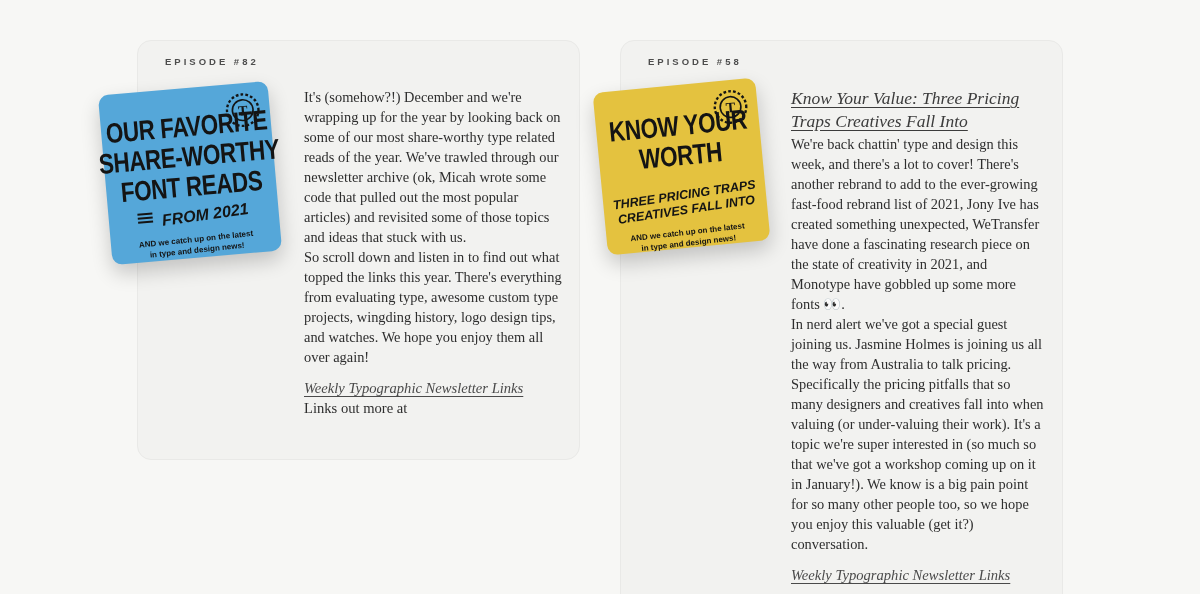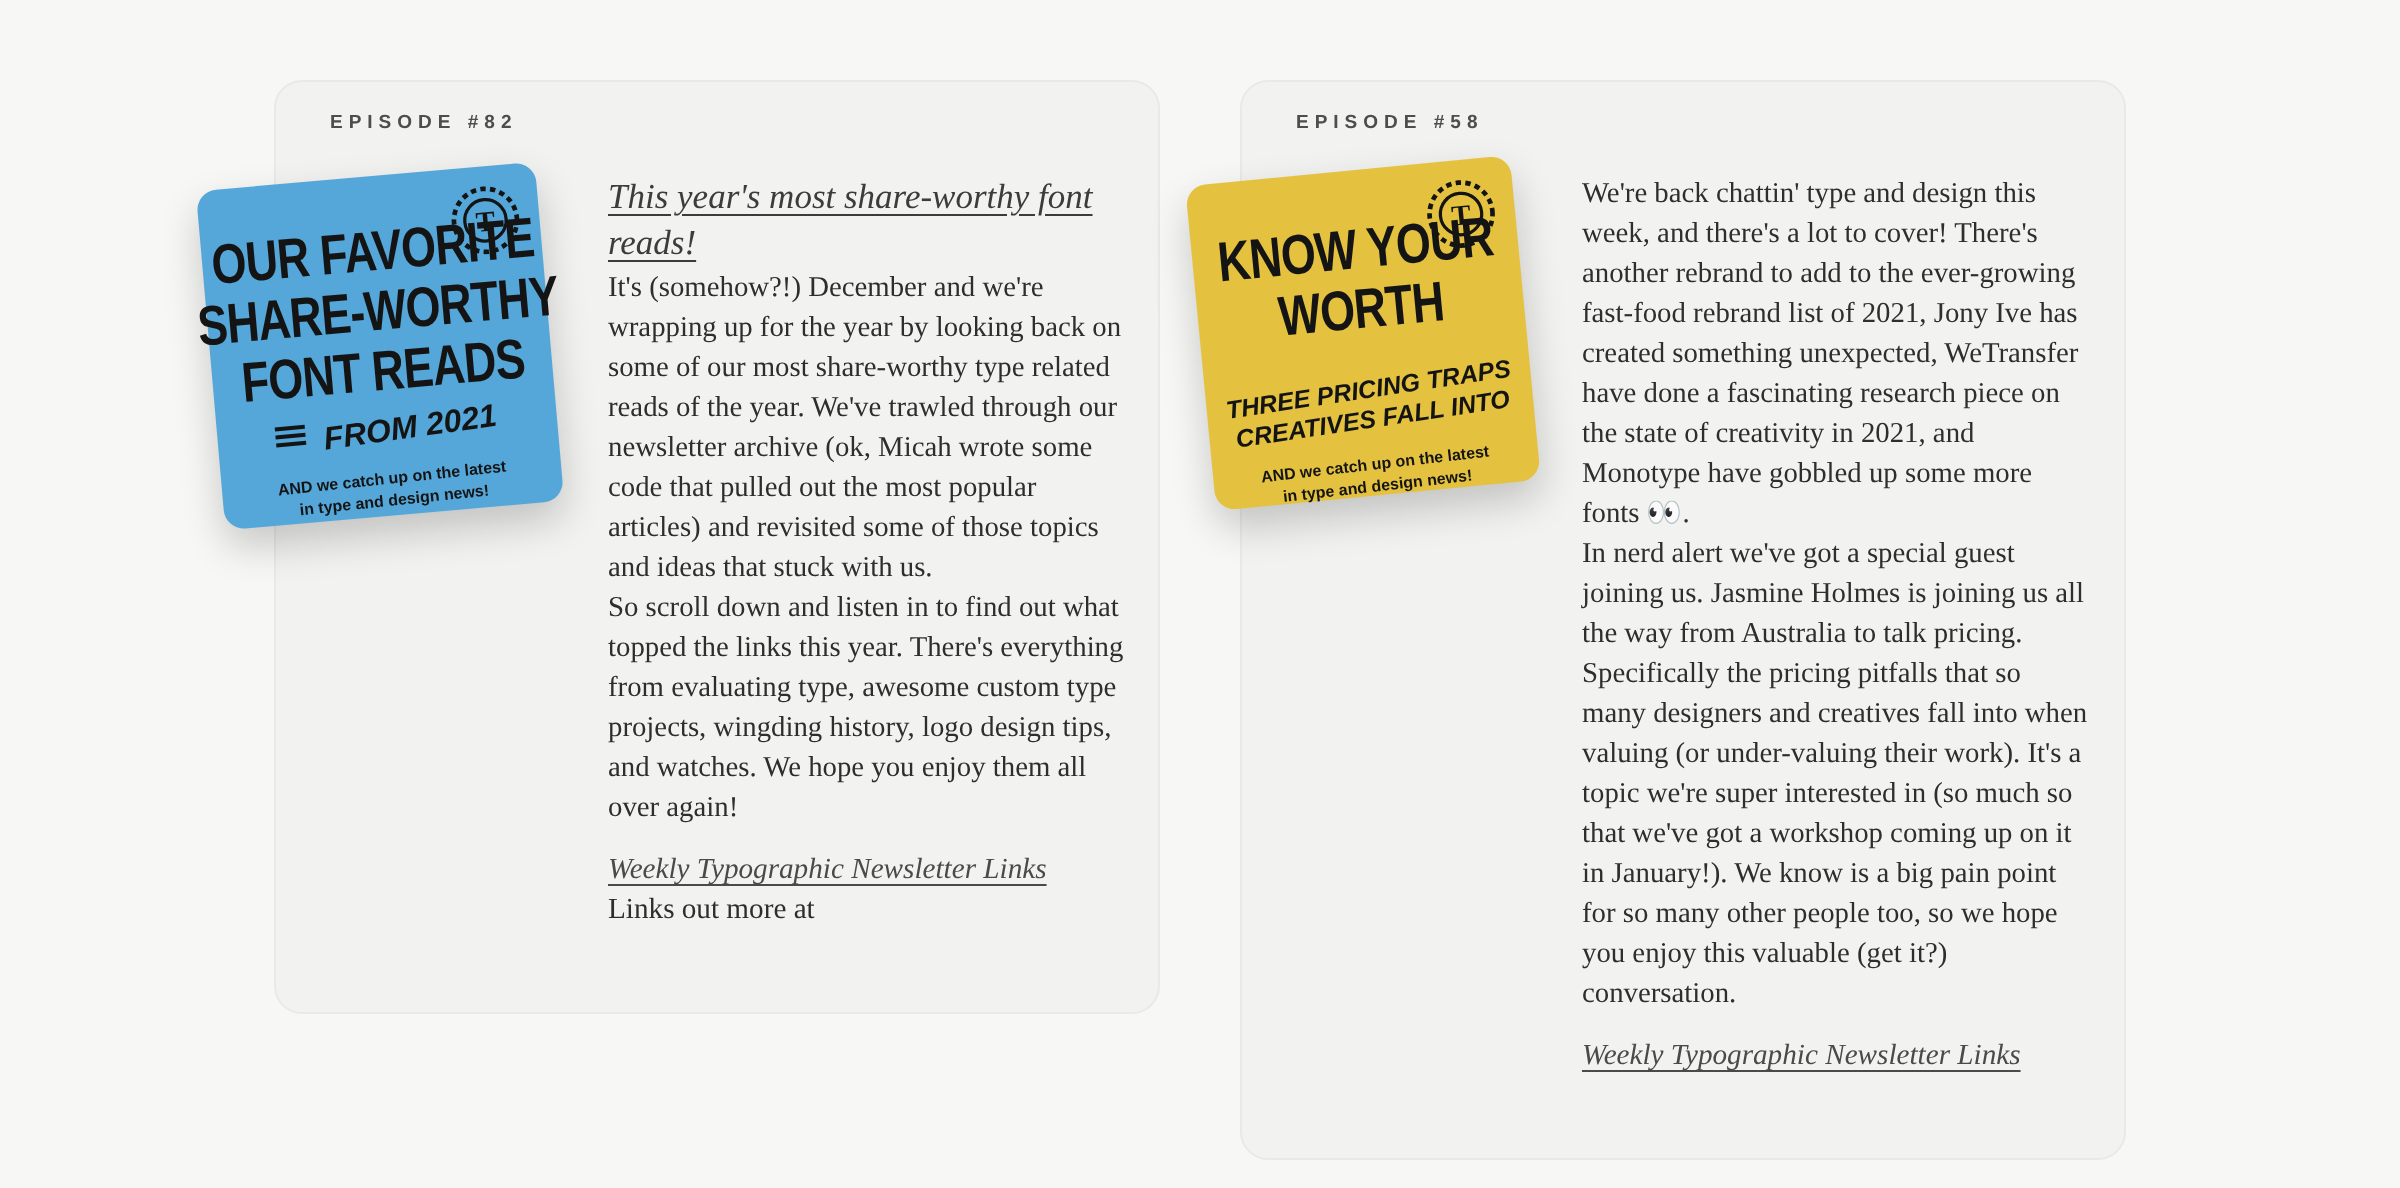--- a/index.html
+++ b/index.html
@@ -148,21 +148,20 @@
         <span class="deco-lines"></span>
         <span class="art-script">FROM 2021</span>
       </div>
       <div class="art-subtext">
         <div>AND we catch up on the latest</div>
         <div>in type and design news!</div>
       </div>
     </div>
 
     <div class="text-col">
-      <a class="episode-title">This year's most share-worthy font reads!</a>
       <div class="desc">
         <p>It's (somehow?!) December and we're wrapping up for the year by looking back on some of our most share-worthy type related reads of the year. We've trawled through our newsletter archive (ok, Micah wrote some code that pulled out the most popular articles) and revisited some of those topics and ideas that stuck with us.</p>
         <p>So scroll down and listen in to find out what topped the links this year. There's everything from evaluating type, awesome custom type projects, wingding history, logo design tips, and watches. We hope you enjoy them all over again!</p>
       </div>
       <a class="newsletter-link">Weekly Typographic Newsletter Links</a>
       <div class="find-more">Links out more at</div>
     </div>
   </section>
 
   <section class="card card--81">
@@ -185,20 +184,21 @@
         <div>THREE PRICING TRAPS</div>
         <div>CREATIVES FALL INTO</div>
       </div>
       <div class="art-subtext">
         <div>AND we catch up on the latest</div>
         <div>in type and design news!</div>
       </div>
     </div>
 
     <div class="text-col">
+      <a class="episode-title">Know Your Value: Three Pricing Traps Creatives Fall Into</a>
       <div class="desc">
         <p>We're back chattin' type and design this week, and there's a lot to cover! There's another rebrand to add to the ever-growing fast-food rebrand list of 2021, Jony Ive has created something unexpected, WeTransfer have done a fascinating research piece on the state of creativity in 2021, and Monotype have gobbled up some more fonts 👀.</p>
         <p>In nerd alert we've got a special guest joining us. Jasmine Holmes is joining us all the way from Australia to talk pricing. Specifically the pricing pitfalls that so many designers and creatives fall into when valuing (or under-valuing their work). It's a topic we're super interested in (so much so that we've got a workshop coming up on it in January!). We know is a big pain point for so many other people too, so we hope you enjoy this valuable (get it?) conversation.</p>
       </div>
       <a class="newsletter-link">Weekly Typographic Newsletter Links</a>
       
     </div>
   </section>
 
 </div>

